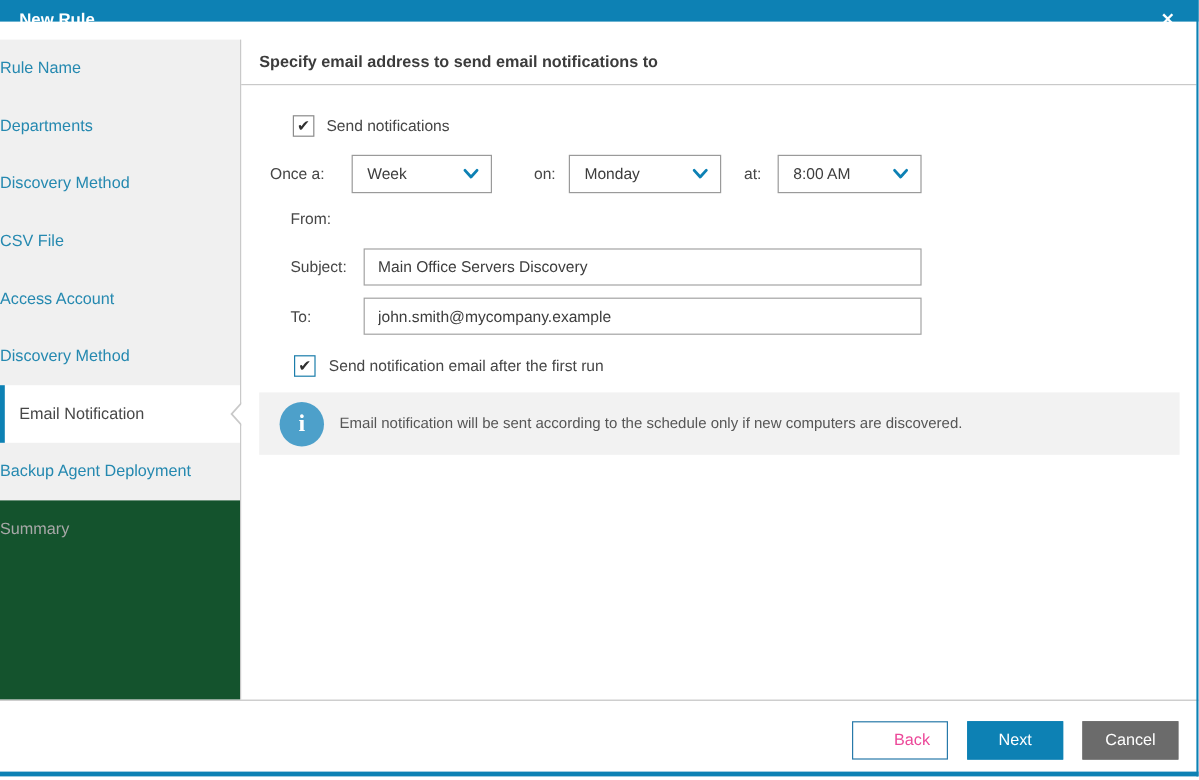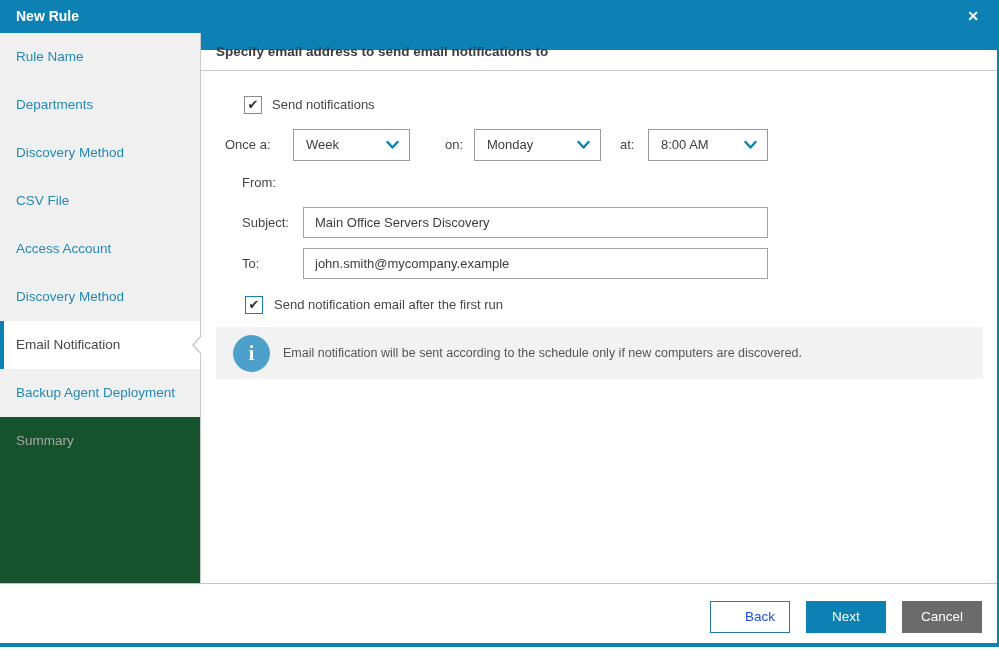--- a/index.html
+++ b/index.html
@@ -1,32 +1,32 @@
 <!DOCTYPE html>
 <html><head>
 <meta charset="utf-8">
 <style>
   * { margin:0; padding:0; box-sizing:border-box; }
   html,body { width:999px; height:650px; background:#fff; }
   body { font-family:"Liberation Sans", sans-serif; }
   #window { position:relative; width:999px; height:650px; background:#fff; overflow:hidden; }
 
   
-  .titlebar { position:absolute; left:0; top:0; width:100%; height:50px; background:#0d81b4; }
+  .titlebar { position:absolute; left:0; top:0; width:100%; height:18px; background:#0d81b4; }
   .title { position:absolute; left:16px; top:0; line-height:33px; color:#fff; font-size:14px; font-weight:bold; }
   .close-btn { position:absolute; right:20px; top:0; height:33px; line-height:33px; color:#fff; font-size:14px; font-weight:bold; cursor:pointer; }
 
   
   .right-edge { position:absolute; right:0; top:0; width:2px; height:647px; background:#0d81b4; }
   .bottom-edge { position:absolute; left:0; top:643px; width:100%; height:4px; background:#0d81b4; }
 
   
   .sidebar { position:absolute; left:0; top:33px; width:200px; height:550px; background:#f0f0f0; }
   .v-divider { position:absolute; left:200px; top:33px; width:1px; height:550px; background:#c9c9c9; }
-  .side-item { height:48px; line-height:48px; padding-left:16px; font-size:13.5px; color:#2589b0; cursor:pointer; white-space:nowrap; }
+  .side-item { height:48px; line-height:48px; font-size:13.5px; color:#2589b0; cursor:pointer; white-space:nowrap; }
   .side-item.active { background:#fff; color:#474747; border-left:4px solid #0d81b4; padding-left:12px; cursor:default; }
   .side-disabled { position:absolute; left:0; top:384px; width:200px; height:166px; background:#14532d; }
   .side-item.disabled { color:#a8a8a8; cursor:default; }
   .notch-gray { position:absolute; left:192px; top:335px; width:0; height:0;
     border-style:solid; border-width:10px 9px 10px 0; border-color:transparent #c9c9c9 transparent transparent; }
   .notch-white { position:absolute; left:194px; top:336px; width:0; height:0;
     border-style:solid; border-width:9px 8px 9px 0; border-color:transparent #ffffff transparent transparent; }
 
   
   .heading { position:absolute; left:216px; top:33px; height:37px; line-height:37px; font-size:13.5px; font-weight:bold; color:#3c3c3c; }
@@ -60,21 +60,21 @@
   .lab-to   { top:248px; } .inp-to   { top:248px; }
 
   
   .info-box { position:absolute; left:216px; top:327px; width:767px; height:52px; background:#f2f2f2; }
   .info-icon { position:absolute; left:17px; top:8px; width:37px; height:37px; border-radius:50%; background:#4da0ca; color:#fff; font-weight:bold; font-size:20px; text-align:center; line-height:37px; font-family:"Liberation Serif", serif; }
   .info-text { position:absolute; left:67px; top:0; line-height:52px; font-size:12.5px; color:#565656; }
 
   
   .f-divider { position:absolute; left:0; top:583px; width:100%; height:1px; background:#c3c3c3; }
   .btn { position:absolute; top:601px; width:80px; height:32px; font-size:13.5px; text-align:center; line-height:30px; cursor:pointer; }
-  .btn-back { left:710px; background:#fff; border:1px solid #2779a9; color:#1d4ed8;padding-left:20px; }
+  .btn-back { left:710px; background:#fff; border:1px solid #2779a9; color:#ec4899;padding-left:20px; }
   .btn-next { left:806px; background:#0d81b4; border:1px solid #0d81b4; color:#fff; }
   .btn-cancel { left:902px; background:#6b6b6b; border:1px solid #6b6b6b; color:#fff; }
 </style>
 </head>
 <body>
 
 <div id="window">
 
   <div class="titlebar">
     <span class="title">New Rule</span>

